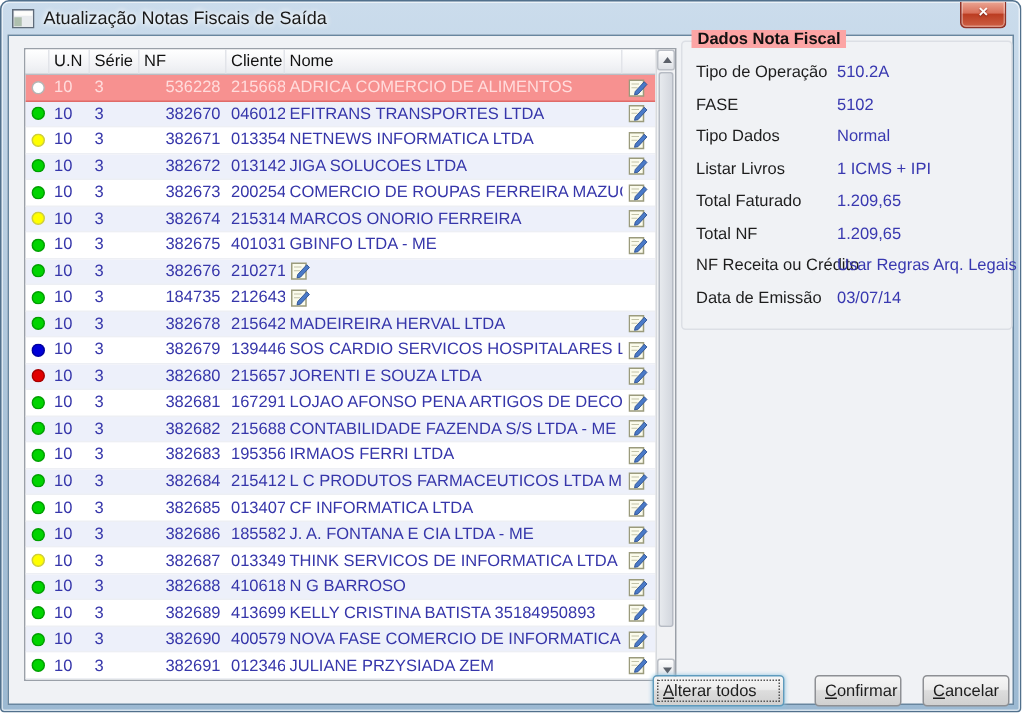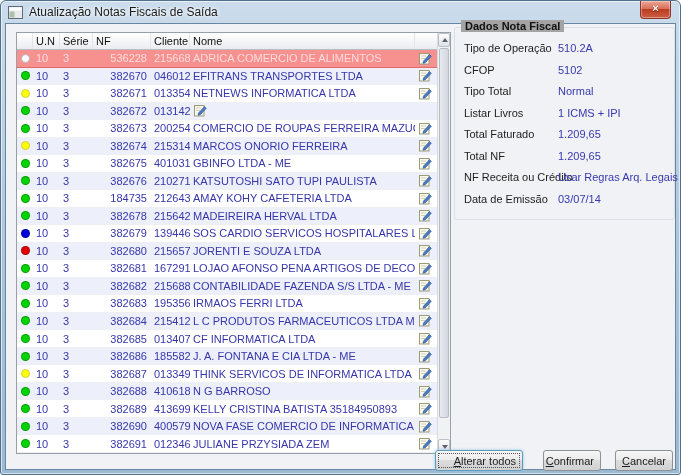--- a/index.html
+++ b/index.html
@@ -48,31 +48,31 @@
   .sbtn.up{top:0;}
   .sbtn.down{bottom:0;}
   .tri{position:absolute;left:3px;width:0;height:0;border-left:3px solid transparent;border-right:3px solid transparent;}
   .tri.up{top:4px;border-bottom:4px solid #5b6069;}
   .tri.down{top:5px;border-top:4px solid #5b6069;}
   .sthumb{position:absolute;left:1px;top:15px;width:10px;height:370px;border:1px solid #b6bbc4;border-radius:2px;
           background:linear-gradient(90deg,#e7eaee,#d3d7de);box-sizing:border-box;}
 
   
   .groupbox{position:absolute;left:448px;top:3px;width:221px;height:193px;border:1px solid #dcdfe5;border-radius:3px;box-sizing:border-box;}
-  .groupbox-title{position:absolute;left:6px;top:-8px;background:#a3a3a3;padding:0 4px;font-size:11px;font-weight:bold;color:#111;white-space:nowrap;}
+  .groupbox-title{position:absolute;left:6px;top:-8px;background:#fca5a5;padding:0 4px;font-size:11px;font-weight:bold;color:#111;white-space:nowrap;}
   .fields{position:absolute;left:0;top:10px;right:0;display:flex;flex-direction:column;}
   .field{height:21.5px;position:relative;}
   .flabel{position:absolute;left:9px;top:4px;font-size:11px;color:#1d1d1d;white-space:nowrap;}
   .fvalue{position:absolute;left:103px;top:4px;font-size:11px;color:#3838b0;white-space:nowrap;}
 
   
   .btn{position:absolute;top:426px;height:21px;box-sizing:border-box;
        background:linear-gradient(#f6f6f6,#ececec 45%,#dddddd 50%,#d0d0d0);
        border:1px solid #8e9094;border-radius:3px;font-size:11px;color:#1d1d1d;
-       display:flex;align-items:center;justify-content:flex-end;cursor:default;font-family:"Liberation Sans",sans-serif;}
+       display:flex;align-items:center;justify-content:flex-start;cursor:default;font-family:"Liberation Sans",sans-serif;}
   .btn .accel{text-decoration:underline;}
   .btn-alterar{left:429px;width:88px;border-color:#5e9bbd;box-shadow:0 0 3px #8fc6e2;outline:1px dotted #555;outline-offset:-4px;}
   .btn-confirmar{left:537px;width:58px;}
   .btn-cancelar{left:609px;width:58px;}
 </style>
 </head>
 <body>
 
 <div class="window">
 
@@ -157,20 +157,21 @@
     </div>
   </div>
           <div class="row stripe">
     <div class="cell c-status">
       <span class="dot green" style="background: rgb(0, 212, 0);"></span>
     </div>
     <div class="cell c-un">10</div>
     <div class="cell c-serie">3</div>
     <div class="cell c-nf">382672</div>
     <div class="cell c-cliente">013142</div>
+    <div class="cell c-nome">JIGA SOLUCOES LTDA</div>
     <div class="cell c-edit">
       <svg width="13" height="13" viewBox="0 0 13 13">
         <rect x="0.5" y="1.5" width="9.5" height="10.5" fill="#fbfbec" stroke="#9b9b7c"></rect>
         <line x1="2" y1="4" x2="7" y2="4" stroke="#c3c3a8" stroke-width="0.8"></line>
         <line x1="2" y1="6.5" x2="6" y2="6.5" stroke="#c3c3a8" stroke-width="0.8"></line>
         <path d="M4.5 9 L10.5 2.5 L12.3 4.3 L6.3 10.8 L4 11.2 Z" fill="#4a7ac8" stroke="#2b4f92" stroke-width="0.6"></path>
       </svg>
     </div>
   </div>
           <div class="row">
@@ -228,39 +229,37 @@
     </div>
   </div>
           <div class="row stripe">
     <div class="cell c-status">
       <span class="dot green" style="background: rgb(0, 212, 0);"></span>
     </div>
     <div class="cell c-un">10</div>
     <div class="cell c-serie">3</div>
     <div class="cell c-nf">382676</div>
     <div class="cell c-cliente">210271</div>
-    <div class="cell c-nome">KATSUTOSHI SATO TUPI PAULISTA</div>
     <div class="cell c-edit">
       <svg width="13" height="13" viewBox="0 0 13 13">
         <rect x="0.5" y="1.5" width="9.5" height="10.5" fill="#fbfbec" stroke="#9b9b7c"></rect>
         <line x1="2" y1="4" x2="7" y2="4" stroke="#c3c3a8" stroke-width="0.8"></line>
         <line x1="2" y1="6.5" x2="6" y2="6.5" stroke="#c3c3a8" stroke-width="0.8"></line>
         <path d="M4.5 9 L10.5 2.5 L12.3 4.3 L6.3 10.8 L4 11.2 Z" fill="#4a7ac8" stroke="#2b4f92" stroke-width="0.6"></path>
       </svg>
     </div>
   </div>
           <div class="row">
     <div class="cell c-status">
       <span class="dot green" style="background: rgb(0, 212, 0);"></span>
     </div>
     <div class="cell c-un">10</div>
     <div class="cell c-serie">3</div>
     <div class="cell c-nf">184735</div>
     <div class="cell c-cliente">212643</div>
-    <div class="cell c-nome">AMAY KOHY CAFETERIA LTDA</div>
     <div class="cell c-edit">
       <svg width="13" height="13" viewBox="0 0 13 13">
         <rect x="0.5" y="1.5" width="9.5" height="10.5" fill="#fbfbec" stroke="#9b9b7c"></rect>
         <line x1="2" y1="4" x2="7" y2="4" stroke="#c3c3a8" stroke-width="0.8"></line>
         <line x1="2" y1="6.5" x2="6" y2="6.5" stroke="#c3c3a8" stroke-width="0.8"></line>
         <path d="M4.5 9 L10.5 2.5 L12.3 4.3 L6.3 10.8 L4 11.2 Z" fill="#4a7ac8" stroke="#2b4f92" stroke-width="0.6"></path>
       </svg>
     </div>
   </div>
           <div class="row stripe">
@@ -529,25 +528,25 @@
     </div>
 
     <div class="groupbox">
       <div class="groupbox-title">Dados Nota Fiscal</div>
       <div class="fields">
         <div class="field">
           <span class="flabel">Tipo de Operação</span>
           <span class="fvalue">510.2A</span>
         </div>
         <div class="field">
-          <span class="flabel">CFOP</span>
+          <span class="flabel">FASE</span>
           <span class="fvalue">5102</span>
         </div>
         <div class="field">
-          <span class="flabel">Tipo Total</span>
+          <span class="flabel">Tipo Dados</span>
           <span class="fvalue">Normal</span>
         </div>
         <div class="field">
           <span class="flabel">Listar Livros</span>
           <span class="fvalue">1 ICMS + IPI</span>
         </div>
         <div class="field">
           <span class="flabel">Total Faturado</span>
           <span class="fvalue">1.209,65</span>
         </div>

